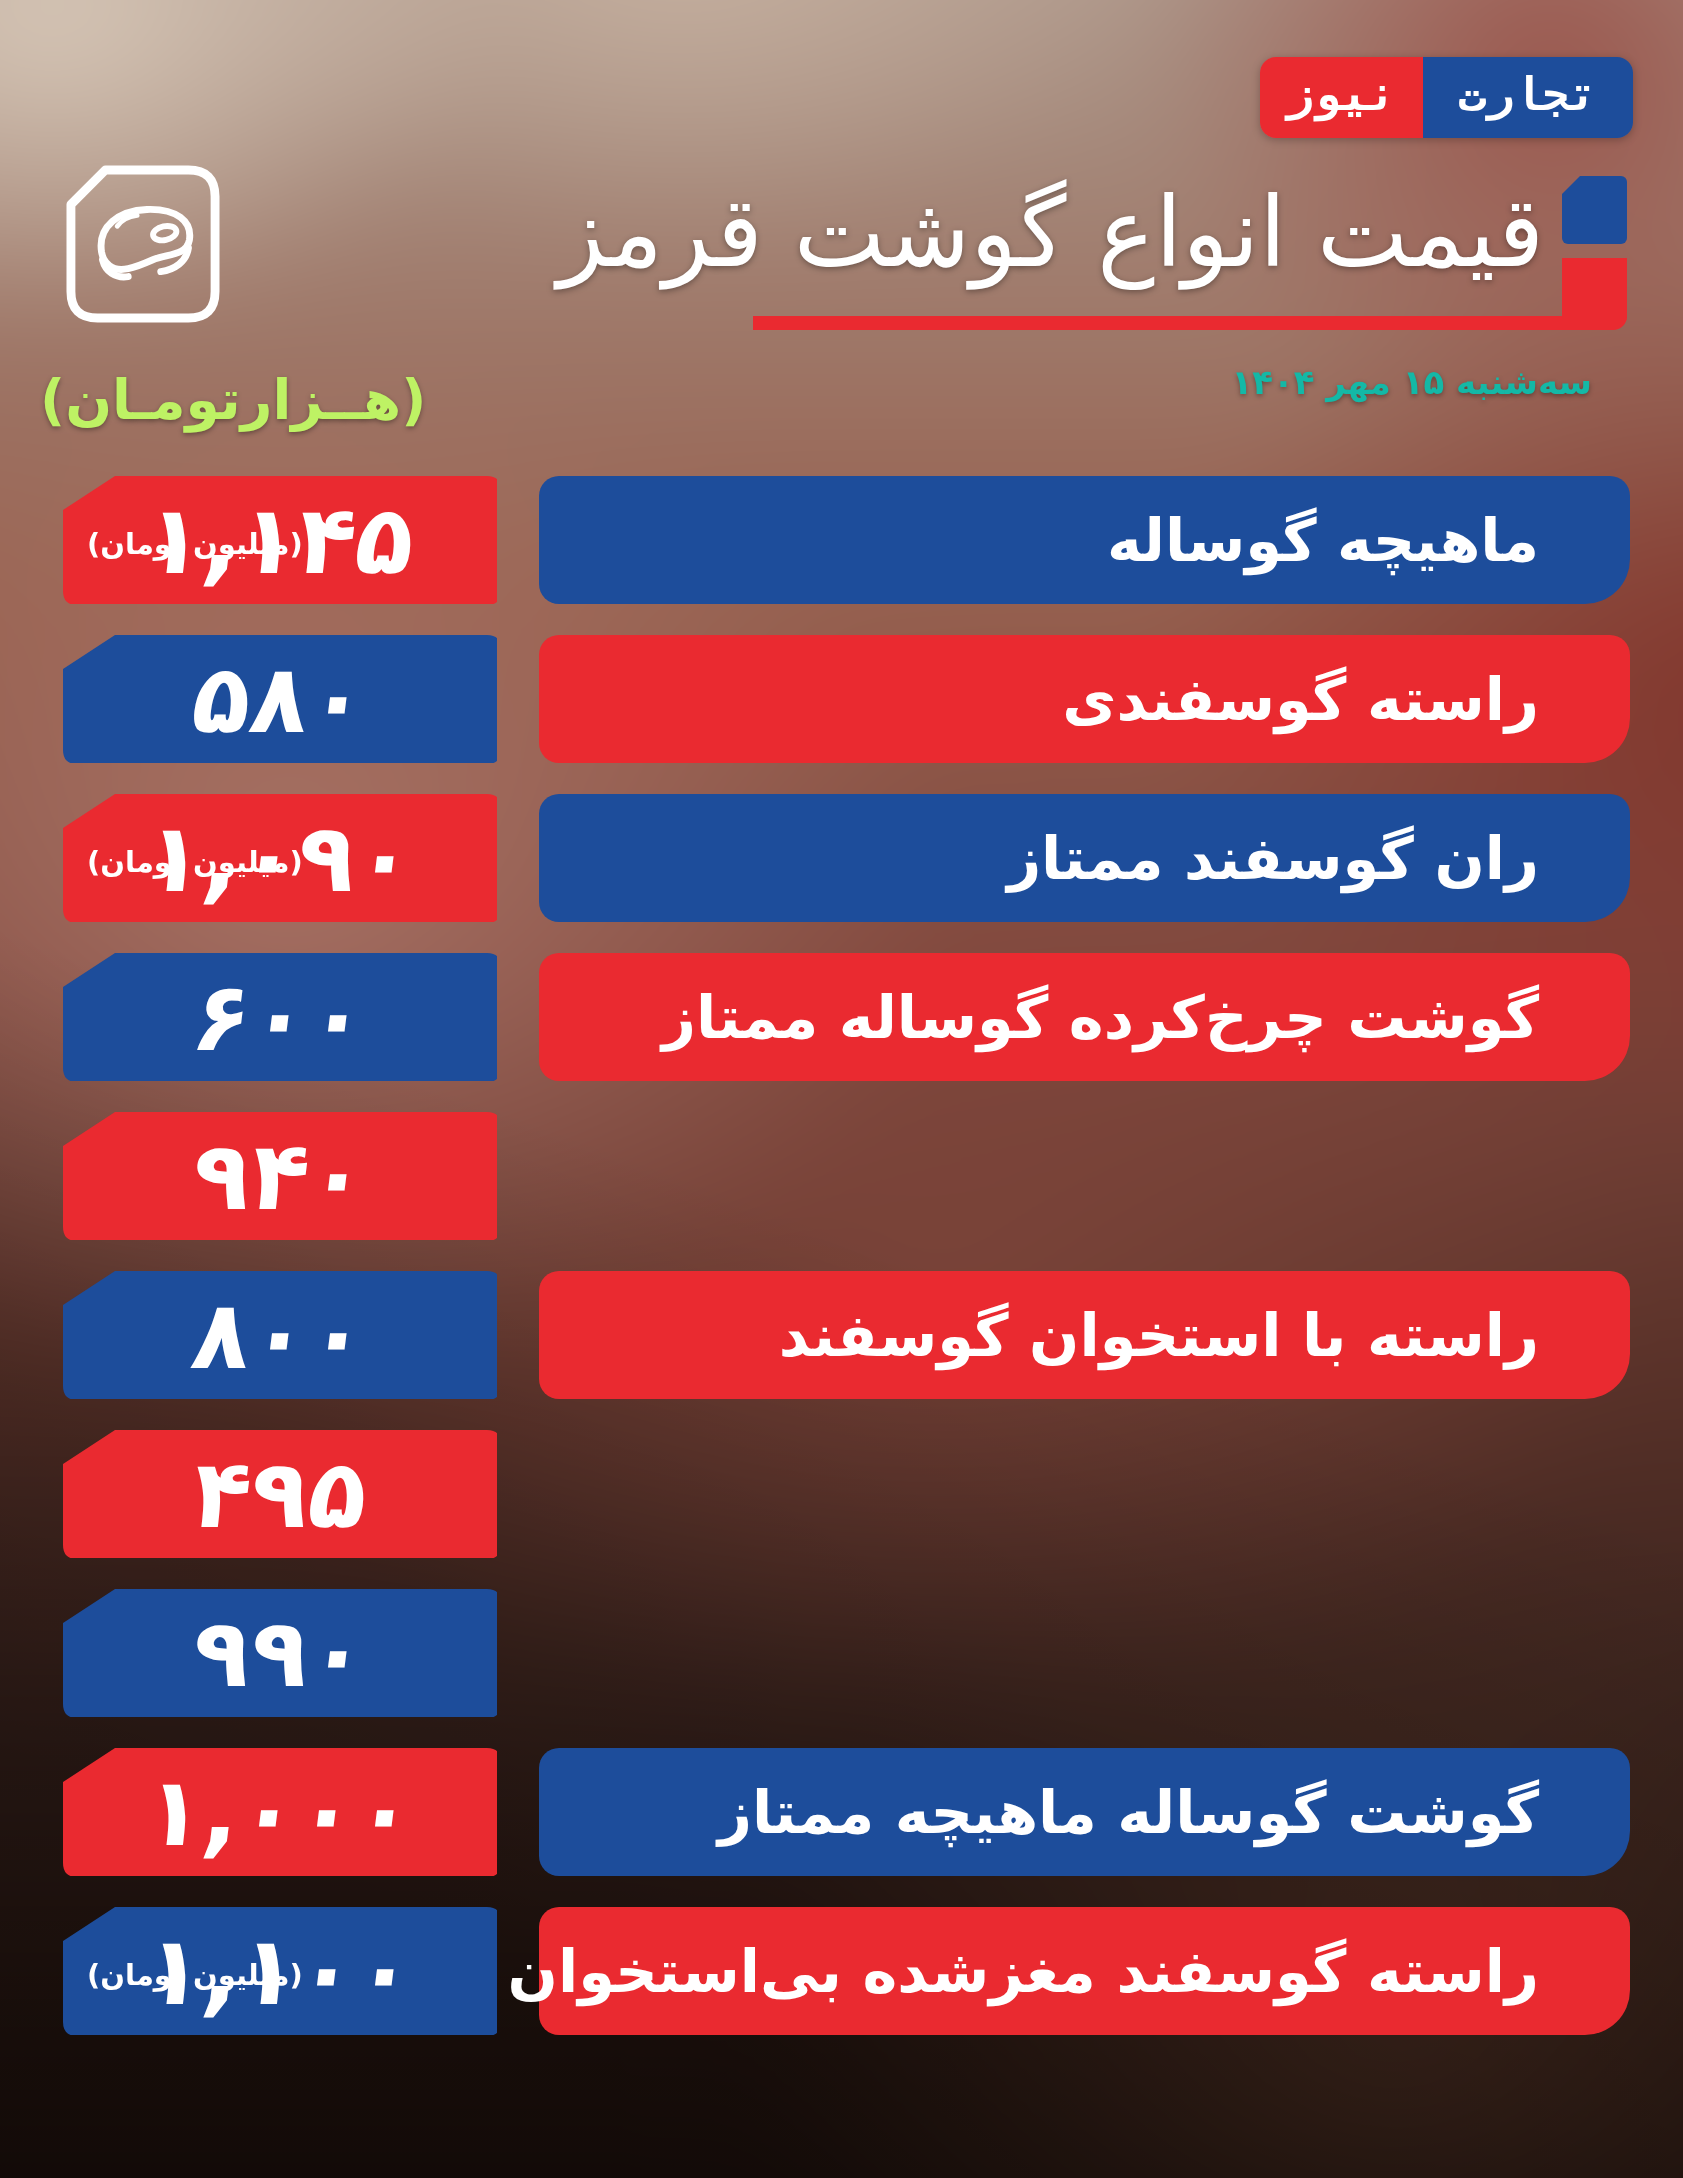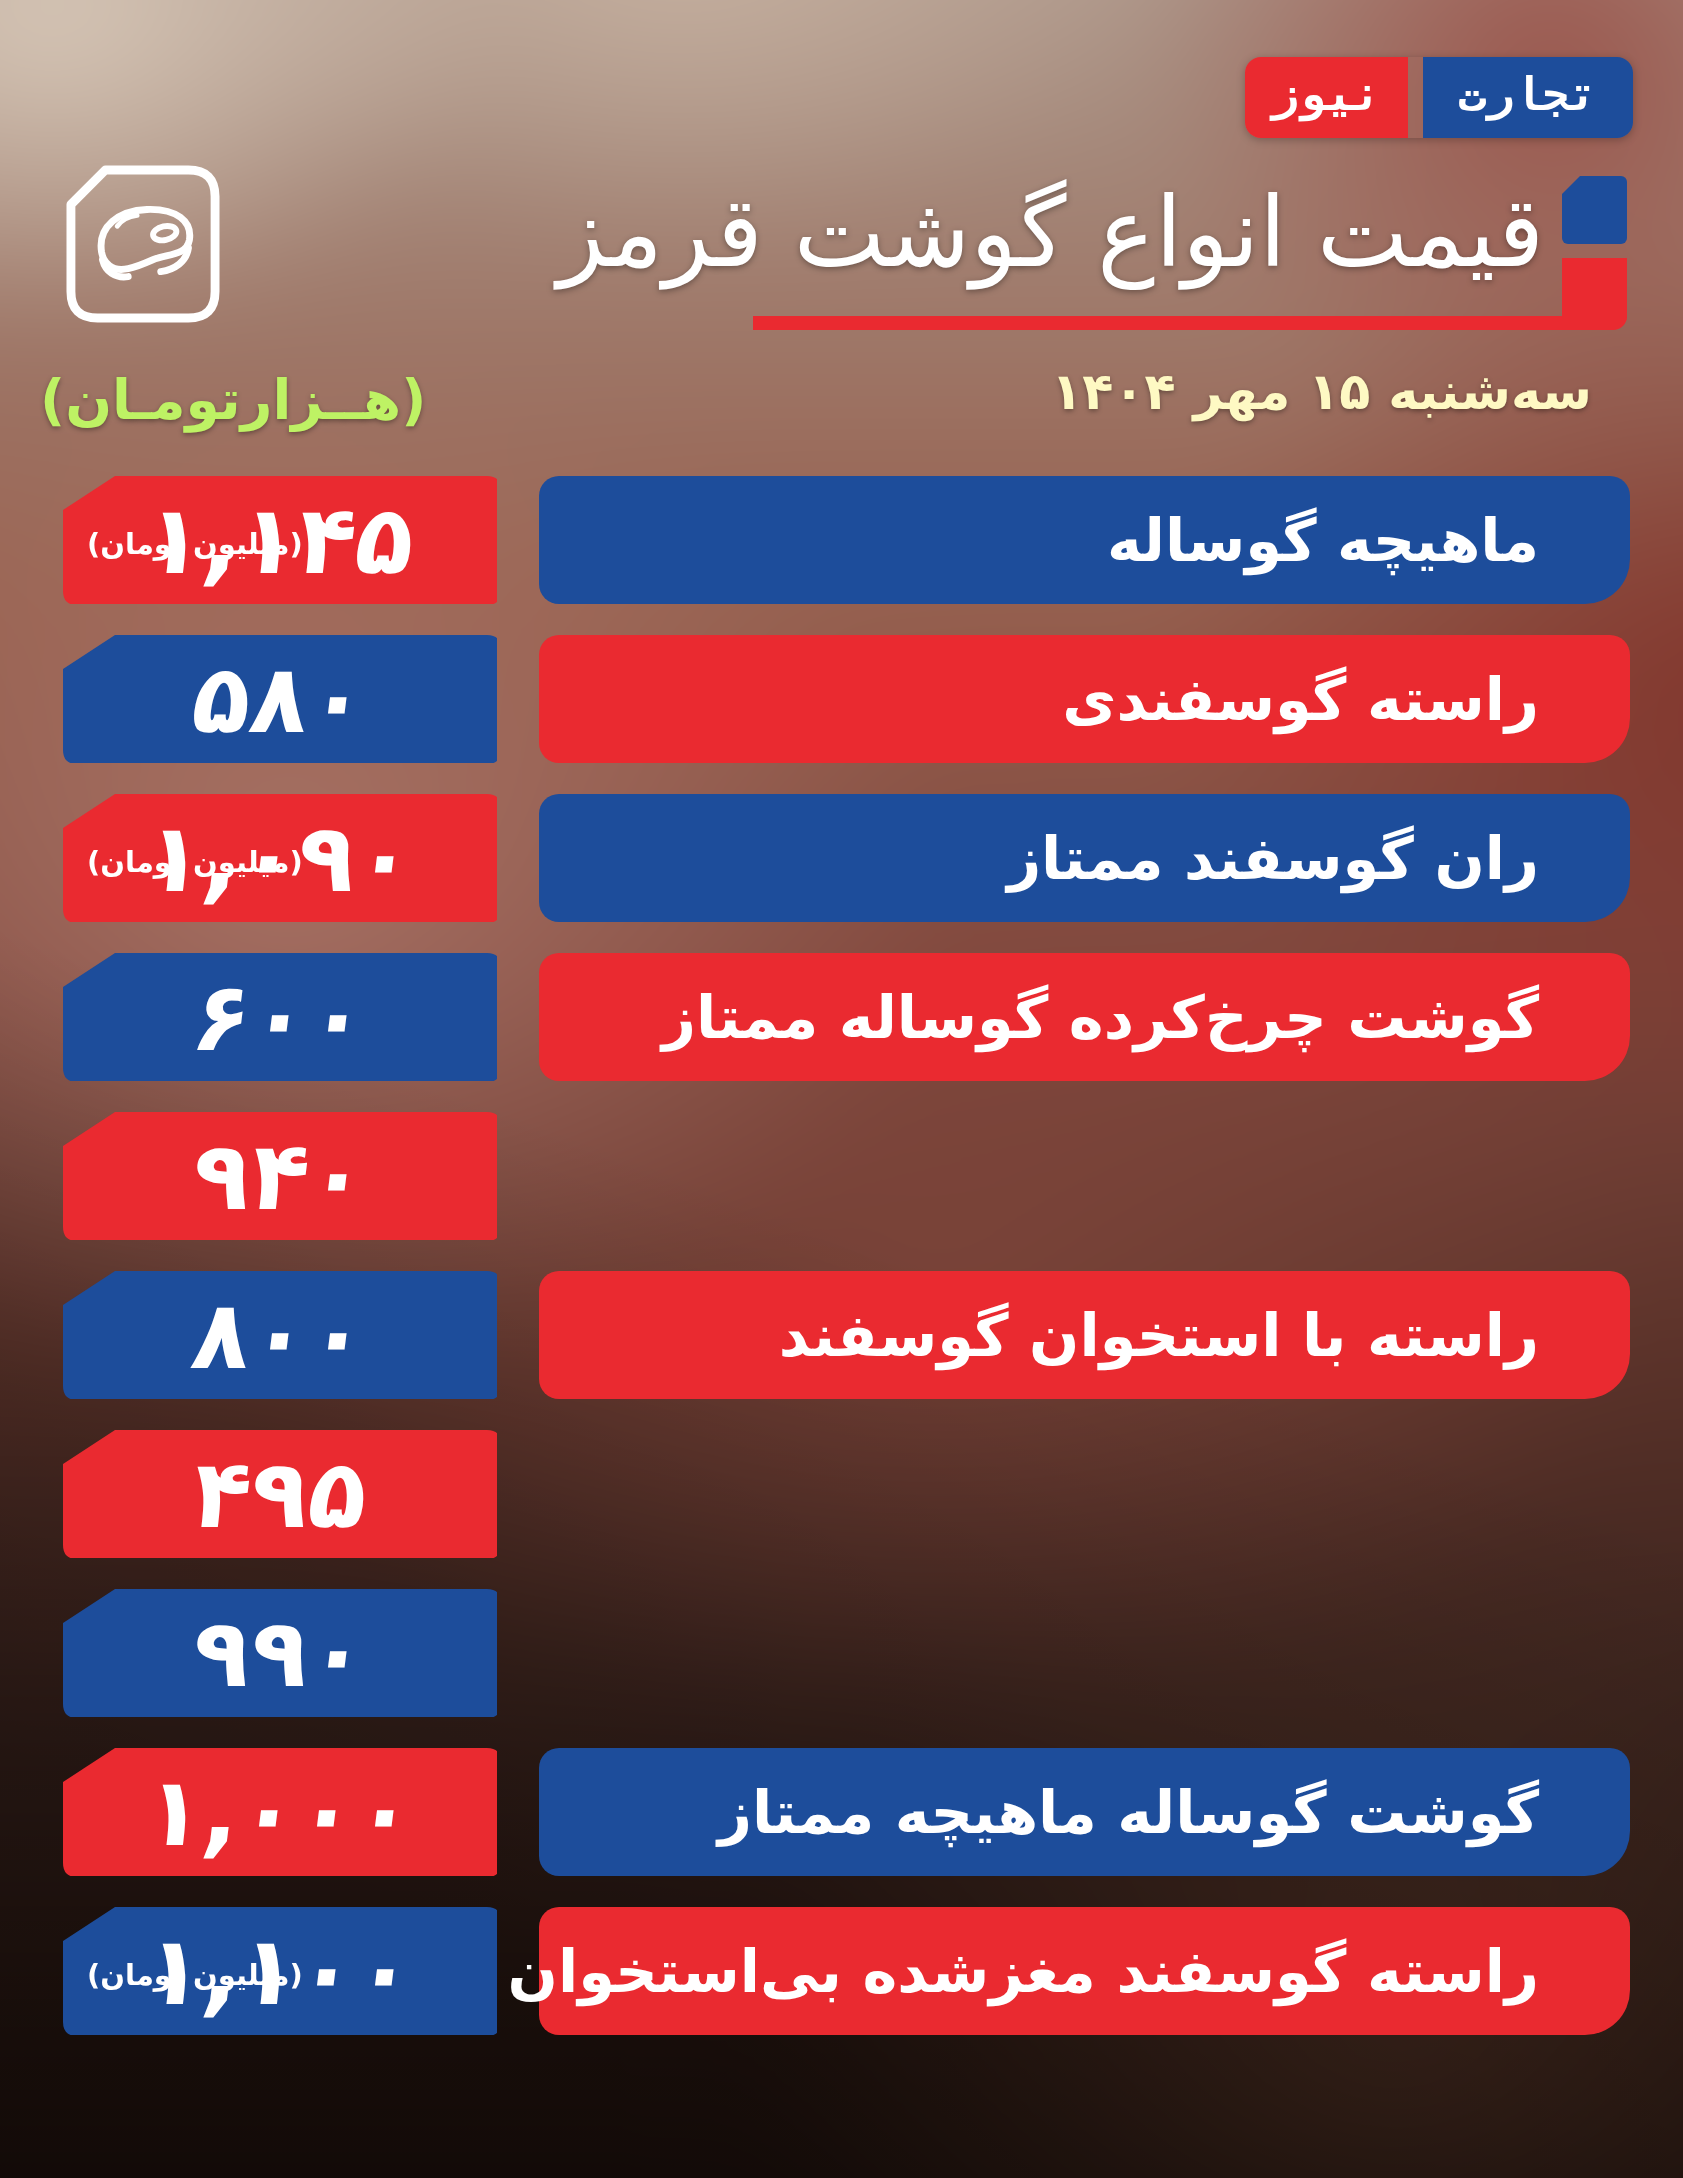--- a/index.html
+++ b/index.html
@@ -22,32 +22,32 @@
       linear-gradient(180deg,#b2a094 0%,#a5897b 12%,#96604f 30%,#7e463c 46%,#5c332a 60%,#3a231d 74%,#23140f 88%,#150c09 100%);
   }
   .vignette{position:absolute;inset:0;background:linear-gradient(200deg,rgba(0,0,0,0) 55%,rgba(0,0,0,.35) 85%);}
 
   
   .logo{position:absolute;top:57px;right:50px;height:81px;display:flex;direction:ltr;
         border-radius:16px;overflow:hidden;box-shadow:0 2px 8px rgba(0,0,0,.25);font-family:Liberation Mono, monospace;}
   .logo>div{display:flex;align-items:center;justify-content:center;color:#fff;
         font-weight:bold;font-size:46px;line-height:1;}
   .logo-red{background:var(--red);padding:0 26px;}
-  .logo-blue{background:var(--blue);padding:0 36px;margin-left:15px;}
+  .logo-blue{background:var(--blue);padding:0 36px;}
 
   .title-mark{position:absolute;right:56px;top:176px;width:65px;}
   .mark-blue{height:68px;background:var(--blue);border-radius:6px;
         clip-path:polygon(18px 0,100% 0,100% 100%,0 100%,0 18px);}
   .mark-red{height:70px;background:var(--red);border-radius:0 0 12px 4px;margin-top:14px;}
   .title{position:absolute;top:180px;right:139px;color:#fff;font-weight:normal;
         font-size:97px;line-height:1.1;white-space:nowrap;text-shadow:0 2px 6px rgba(0,0,0,.35);}
   .underline{position:absolute;top:316px;right:56px;width:874px;height:14px;
         background:var(--red);border-radius:0 0 14px 0;}
-  .date{position:absolute;top:362px;right:91px;color:#fef9c3;font-weight:bold;
-        font-size:51px;white-space:nowrap;text-shadow:0 2px 5px rgba(0,0,0,.35);}
+  .date{position:absolute;top:362px;right:91px;color:#14b8a6;font-weight:bold;
+        font-size:34px;white-space:nowrap;text-shadow:0 2px 5px rgba(0,0,0,.35);}
 
   .unit-icon{position:absolute;left:66px;top:165px;width:154px;height:158px;}
   .unit-label{position:absolute;left:40px;top:368px;color:#bef264;font-weight:bold;
         font-size:55px;white-space:nowrap;text-shadow:0 2px 5px rgba(0,0,0,.35);}
 
   
   .rows{position:absolute;top:476px;left:63px;width:1567px;display:flex;
         flex-direction:column;gap:31px;}
   .row{display:flex;direction:ltr;justify-content:space-between;height:128px;}
   .pill{color:#fff;font-weight:bold;}

